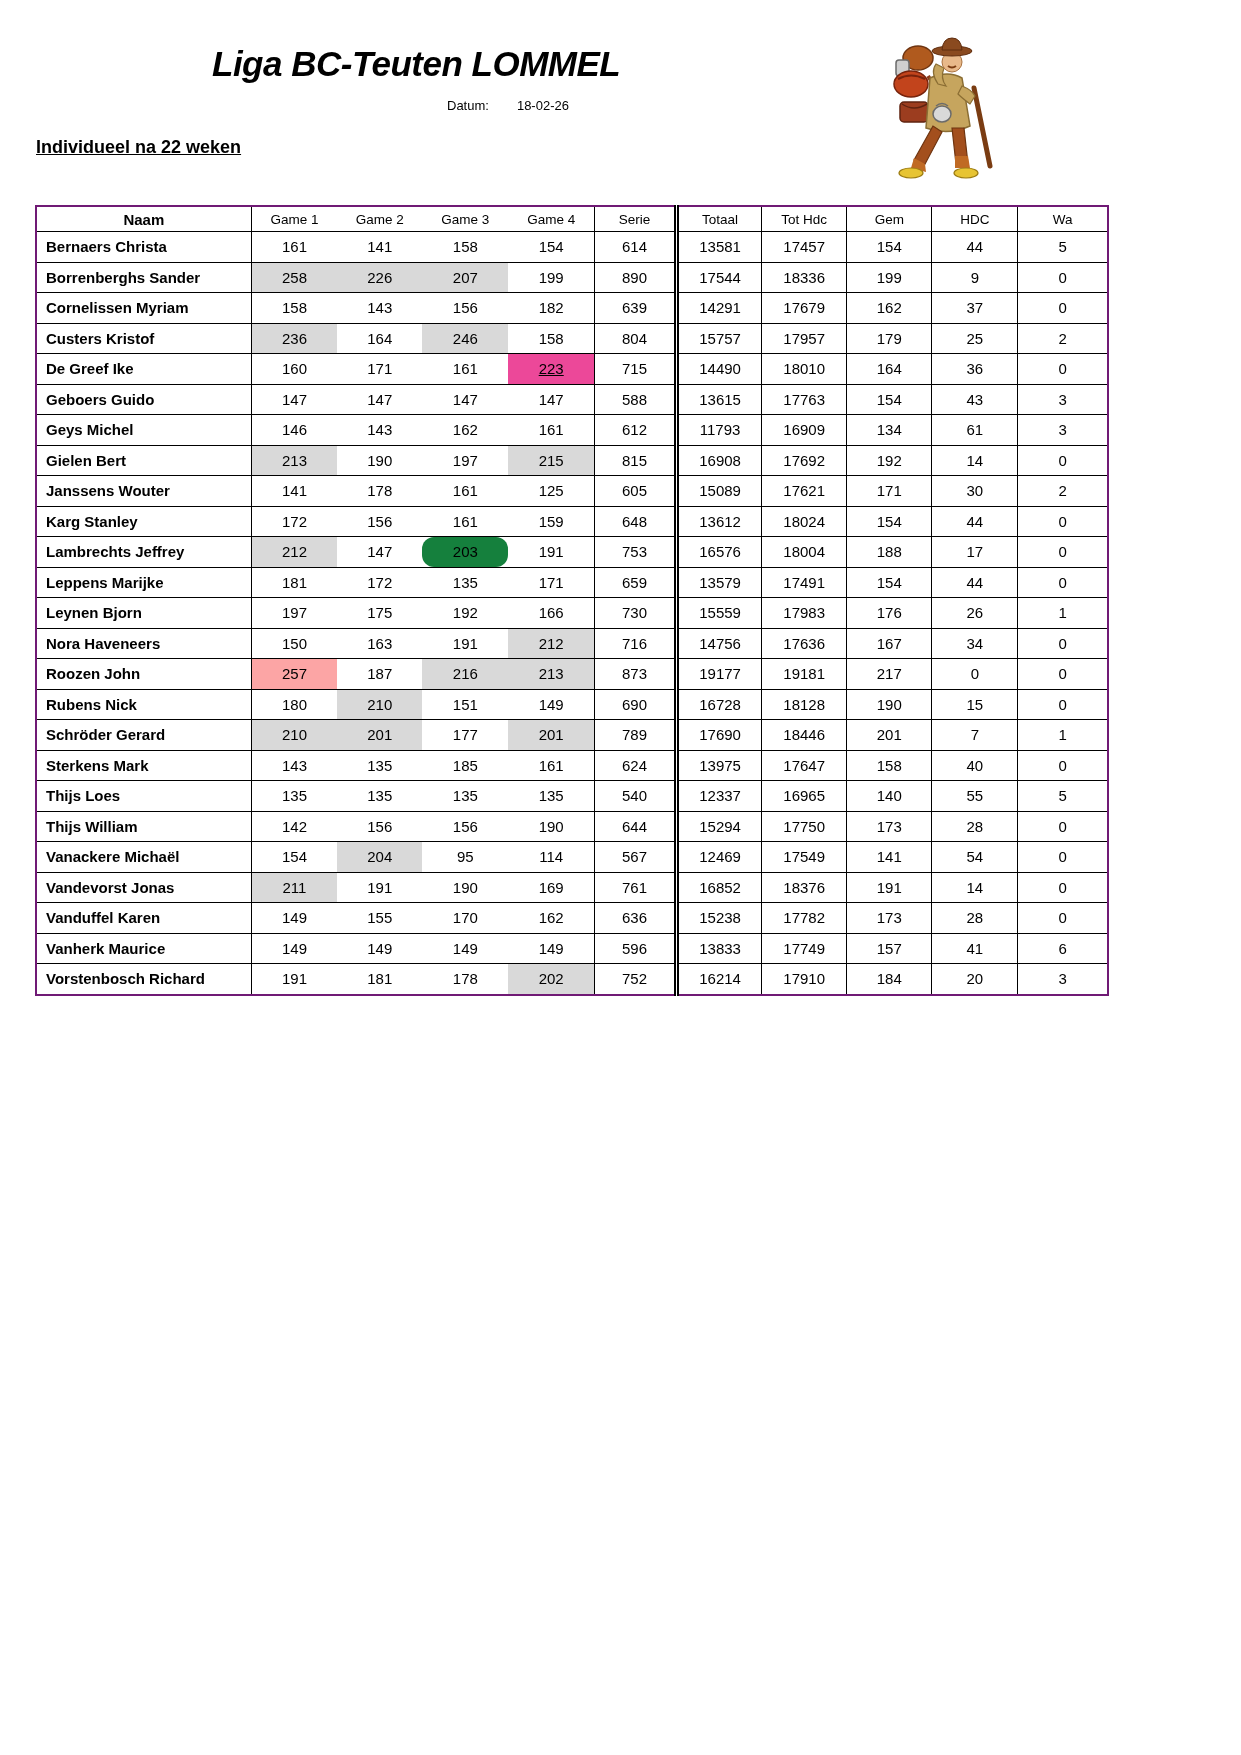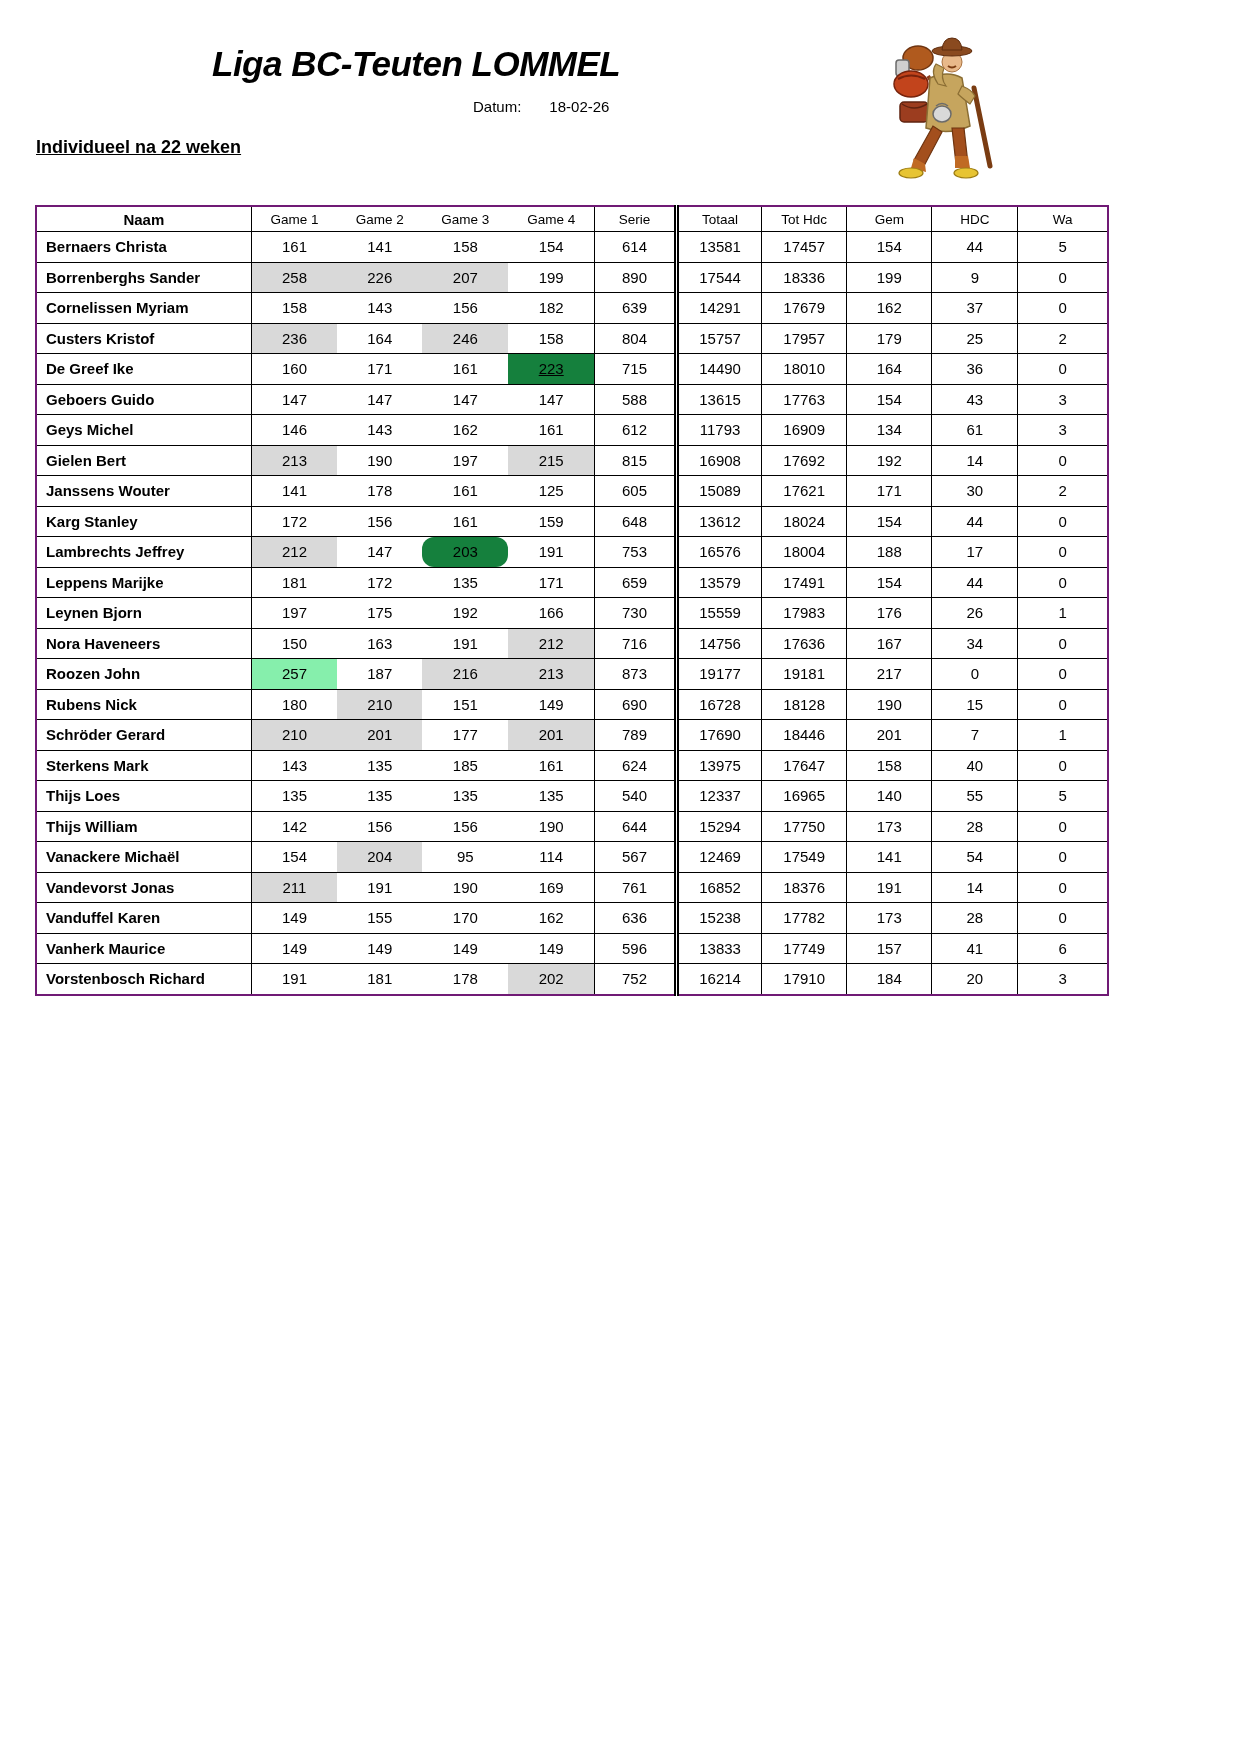--- a/index.html
+++ b/index.html
@@ -17,24 +17,24 @@
     left:212px; top:44px;
     font-family:"Liberation Sans",sans-serif;
     font-style:italic;
     font-weight:700;
     font-size:35px;
     letter-spacing:-0.5px;
     white-space:nowrap;
   }
   .datum-line{
     position:absolute;
-    left:473px; top:98px;
+    left:447px; top:98px;
     display:flex;
     gap:28px;
-    font-size:15px;
+    font-size:13px;
   }
   .section-title{
     position:absolute;
     left:36px; top:137px;
     font-size:18px;
     font-weight:700;
     text-decoration:underline;
     white-space:nowrap;
   }
   .logo{
@@ -213,21 +213,21 @@
           <td class="c-tothdc">17957</td>
           <td class="c-gem">179</td>
           <td class="c-hdc">25</td>
           <td class="c-wa">2</td>
         </tr>
         <tr>
           <td class="c-naam td-naam">De Greef Ike</td>
           <td class="c-game">160</td>
           <td class="c-game">171</td>
           <td class="c-game">161</td>
-          <td class="c-game" style="background: #15803d; text-decoration: underline;">223</td>
+          <td class="c-game" style="background: #ec4899; text-decoration: underline;">223</td>
           <td class="c-serie">715</td>
           <td class="c-totaal">14490</td>
           <td class="c-tothdc">18010</td>
           <td class="c-gem">164</td>
           <td class="c-hdc">36</td>
           <td class="c-wa">0</td>
         </tr>
         <tr>
           <td class="c-naam td-naam">Geboers Guido</td>
           <td class="c-game">147</td>
@@ -340,21 +340,21 @@
           <td class="c-game" style="background: rgb(217, 217, 217);">212</td>
           <td class="c-serie">716</td>
           <td class="c-totaal">14756</td>
           <td class="c-tothdc">17636</td>
           <td class="c-gem">167</td>
           <td class="c-hdc">34</td>
           <td class="c-wa">0</td>
         </tr>
         <tr>
           <td class="c-naam td-naam">Roozen John</td>
-          <td class="c-game" style="background: #86efac;">257</td>
+          <td class="c-game" style="background: #fca5a5;">257</td>
           <td class="c-game">187</td>
           <td class="c-game" style="background: rgb(217, 217, 217);">216</td>
           <td class="c-game" style="background: rgb(217, 217, 217);">213</td>
           <td class="c-serie">873</td>
           <td class="c-totaal">19177</td>
           <td class="c-tothdc">19181</td>
           <td class="c-gem">217</td>
           <td class="c-hdc">0</td>
           <td class="c-wa">0</td>
         </tr>

